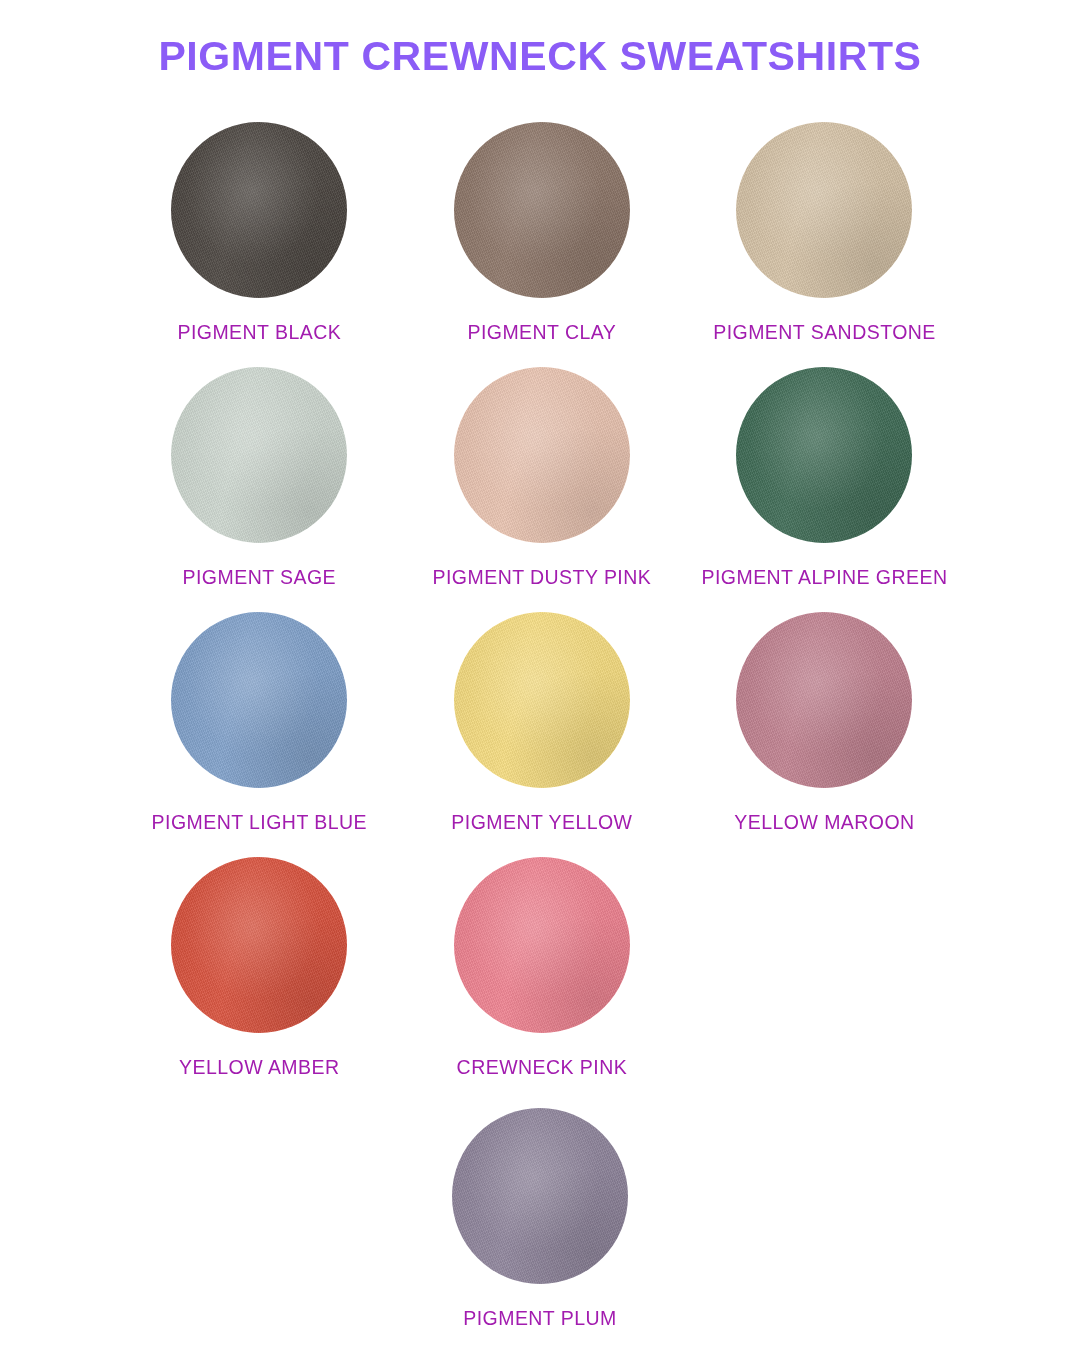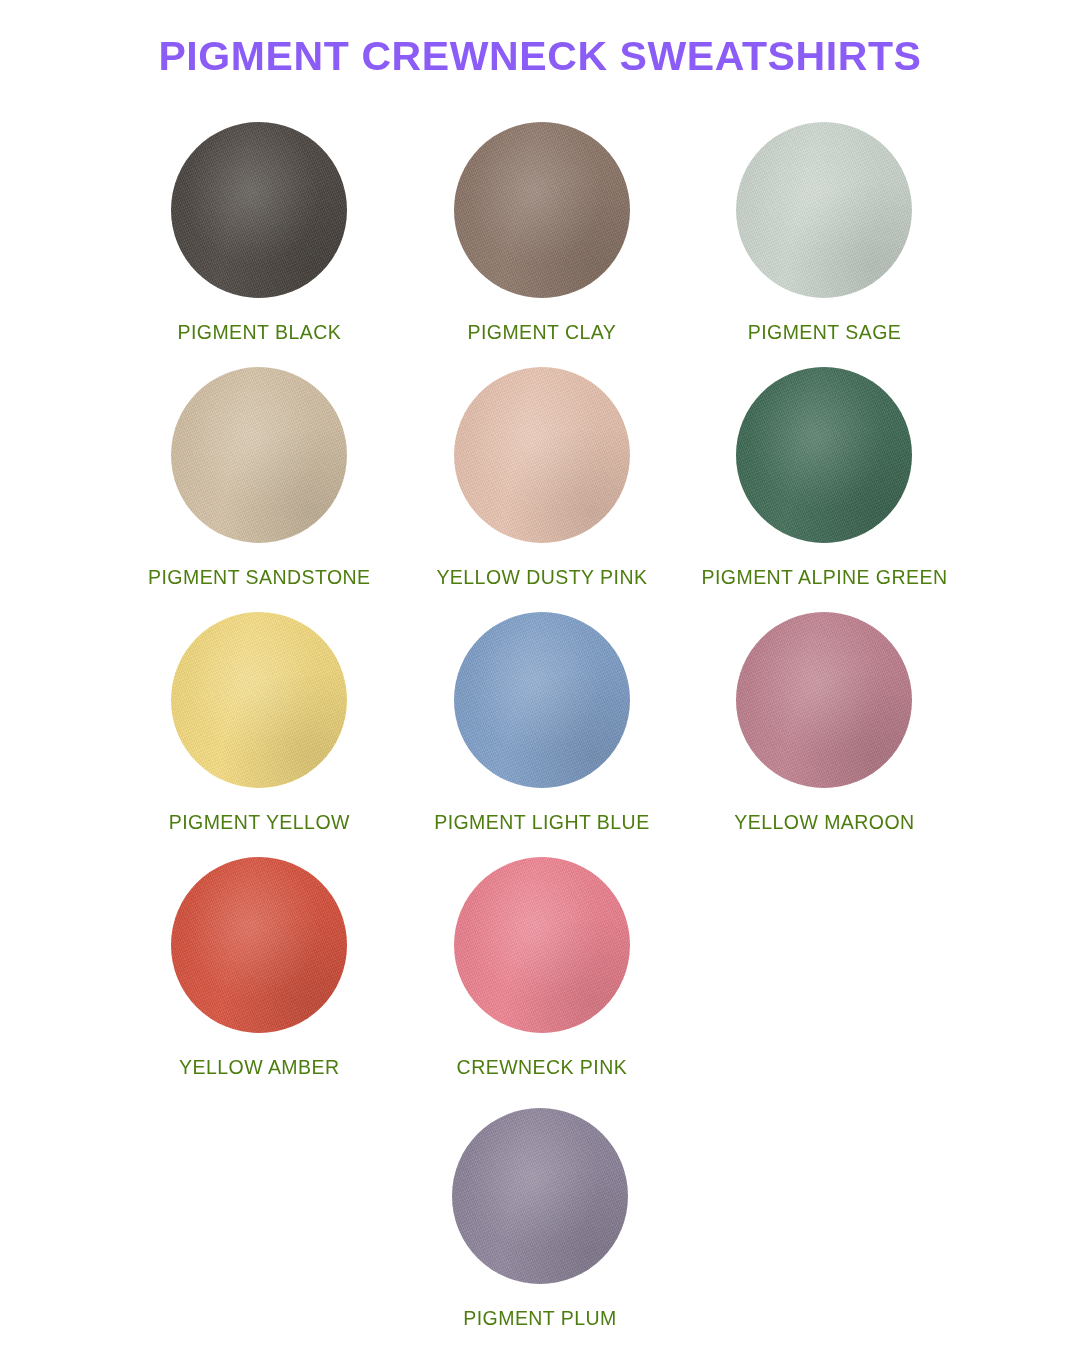--- a/index.html
+++ b/index.html
@@ -87,21 +87,21 @@
       radial-gradient(ellipse 58% 62% at 46% 40%, rgba(255,255,255,0.16) 0%, rgba(255,255,255,0.04) 48%, rgba(0,0,0,0.00) 66%),
       radial-gradient(ellipse 80% 80% at 78% 82%, rgba(0,0,0,0.085) 0%, rgba(0,0,0,0.0) 62%),
       linear-gradient(102deg, rgba(0,0,0,0.035) 0%, rgba(255,255,255,0.045) 38%, rgba(0,0,0,0.045) 100%);
     pointer-events: none;
   }
 
   .swatch-label {
     margin-top: 23px;
     font-size: 19.5px;
     letter-spacing: 0.45px;
-    color: #4d7c0f;
+    color: #a21caf;
     text-align: center;
     white-space: nowrap;
   }
 
   
   .swatch-tail {
     position: absolute;
     top: 1108px;
     left: 0;
     width: 1080px;
@@ -124,48 +124,48 @@
       <div class="swatch-disc" style="background-color: rgb(75, 69, 64);"></div>
       <div class="swatch-label">PIGMENT BLACK</div>
     </div>
 
     <div class="swatch-cell">
       <div class="swatch-disc" style="background-color: rgb(141, 118, 104);"></div>
       <div class="swatch-label">PIGMENT CLAY</div>
     </div>
 
     <div class="swatch-cell">
+      <div class="swatch-disc" style="background-color: rgb(213, 194, 166);"></div>
+      <div class="swatch-label">PIGMENT SANDSTONE</div>
+    </div>
+
+    <div class="swatch-cell">
       <div class="swatch-disc" style="background-color: rgb(205, 215, 207);"></div>
       <div class="swatch-label">PIGMENT SAGE</div>
     </div>
 
     <div class="swatch-cell">
-      <div class="swatch-disc" style="background-color: rgb(213, 194, 166);"></div>
-      <div class="swatch-label">PIGMENT SANDSTONE</div>
-    </div>
-
-    <div class="swatch-cell">
       <div class="swatch-disc" style="background-color: rgb(233, 195, 176);"></div>
-      <div class="swatch-label">YELLOW DUSTY PINK</div>
+      <div class="swatch-label">PIGMENT DUSTY PINK</div>
     </div>
 
 
     <div class="swatch-cell">
       <div class="swatch-disc" style="background-color: rgb(62, 107, 85);"></div>
       <div class="swatch-label">PIGMENT ALPINE GREEN</div>
     </div>
 
     <div class="swatch-cell">
-      <div class="swatch-disc" style="background-color: rgb(246, 220, 127);"></div>
-      <div class="swatch-label">PIGMENT YELLOW</div>
+      <div class="swatch-disc" style="background-color: rgb(127, 160, 202);"></div>
+      <div class="swatch-label">PIGMENT LIGHT BLUE</div>
     </div>
 
     <div class="swatch-cell">
-      <div class="swatch-disc" style="background-color: rgb(127, 160, 202);"></div>
-      <div class="swatch-label">PIGMENT LIGHT BLUE</div>
+      <div class="swatch-disc" style="background-color: rgb(246, 220, 127);"></div>
+      <div class="swatch-label">PIGMENT YELLOW</div>
     </div>
 
     <div class="swatch-cell">
       <div class="swatch-disc" style="background-color: rgb(192, 128, 143);"></div>
       <div class="swatch-label">YELLOW MAROON</div>
     </div>
 
     <div class="swatch-cell">
       <div class="swatch-disc" style="background-color: rgb(217, 80, 60);"></div>
       <div class="swatch-label">YELLOW AMBER</div>

